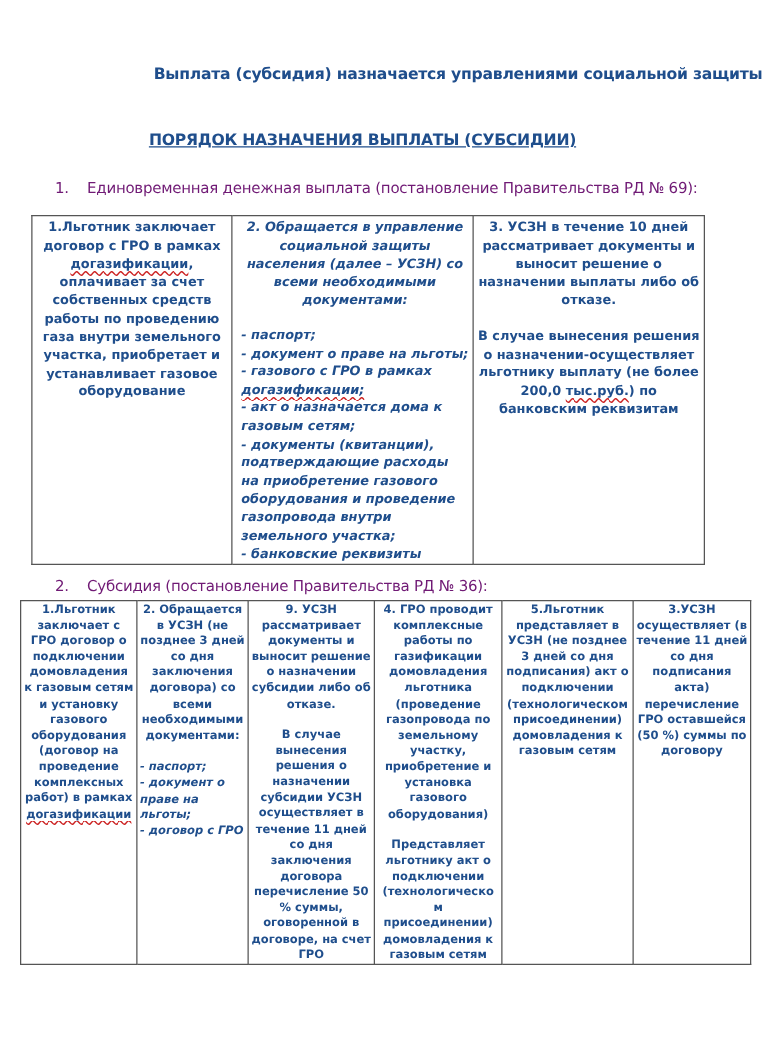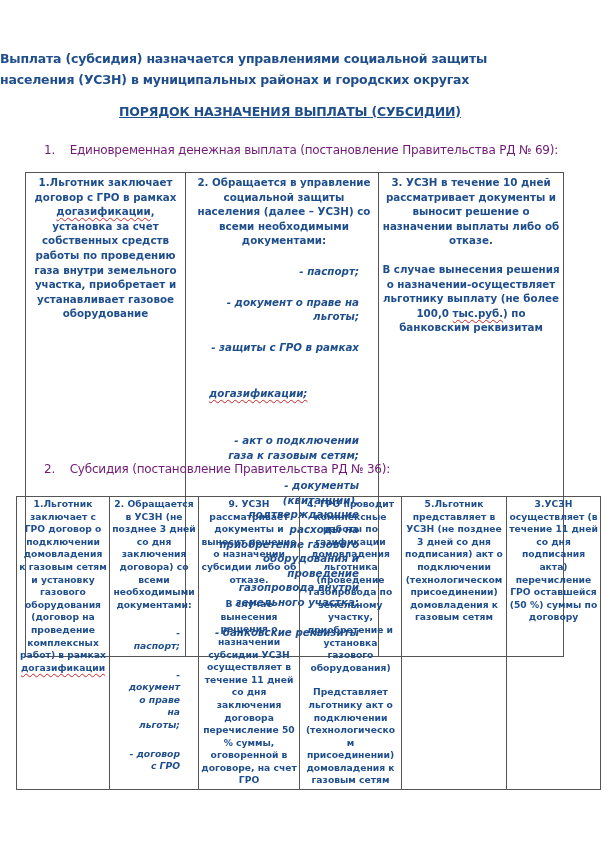--- a/index.html
+++ b/index.html
@@ -3,21 +3,21 @@
   <meta charset="utf-8">
   <style>
     html, body { margin: 0; padding: 0; background: #ffffff; }
     body {
       width: 610px; height: 842px; position: relative; overflow: hidden;
       font-family: "DejaVu Sans", "Liberation Sans", sans-serif;
       color: #1f4e8c;
     }
     .title {
       position: absolute; left: 0; width: 610px; top: 48px;
-      text-align: left; font-weight: bold; font-size: 12.5px; line-height: 21px;
+      text-align: right; font-weight: bold; font-size: 12.5px; line-height: 21px;
       color: #1f4e8c; letter-spacing: -0.2px;
     }
     .subtitle {
       position: absolute; left: 0; width: 580px; top: 104px;
       text-align: center; font-weight: bold; font-size: 12.5px;
       text-decoration: underline; color: #1f4e8c; letter-spacing: -0.2px;
     }
     .section-head {
       position: absolute; font-weight: normal; font-size: 12px; color: #701a75; letter-spacing: -0.2px;
     }
@@ -26,72 +26,71 @@
     #sec2 { left: 44px; top: 462px; }
 
     table { border-collapse: collapse; position: absolute; table-layout: fixed; }
     td {
       border: 1.5px solid #555555; vertical-align: top; padding: 2px 3px 0 3px;
       font-weight: bold; color: #1f4e8c; text-align: center;
     }
     #t1 { left: 25px; top: 172px; width: 538px; height: 275px; }
     #t1 td { font-size: 10.3px; line-height: 14.6px; }
     #t1 td.c2 { text-align: left; padding-left: 7px; }
-    #t1 td.c2 .head { text-align: center; }
-    #t2 { left: 16px; top: 496px; width: 584px; height: 264px; }
+    #t1 td.c2 .head { text-align: center; font-style: italic; }
+    #t2 { left: 16px; top: 480px; width: 584px; height: 264px; }
     #t2 td { font-size: 9.2px; line-height: 12.6px; padding: 1px 2px 0 2px; }
     #t2 td.c2 .list { text-align: left; }
     .list { font-style: italic; text-align: left; margin-top: 13px; }
-    .list div { margin: 16px; text-align: right; }
+    .list div { margin: 0; }
     .gap { height: 14px; }
     #t2 .gap { height: 12px; }
     .spell { text-decoration: underline wavy #cc2222; text-decoration-thickness: 1px; text-underline-offset: 2px; }
   </style>
 </head>
 <body>
 
 <div class="title">
   <div>Выплата (субсидия) назначается управлениями социальной защиты</div>
-  <div>населения (УСЗН) в муниципальных районах и городских округах</div>
 </div>
 
 <div class="subtitle">ПОРЯДОК НАЗНАЧЕНИЯ ВЫПЛАТЫ (СУБСИДИИ)</div>
 
 <div class="section-head" id="sec1">
   <span class="num">1.</span>
   <span>Единовременная денежная выплата (постановление Правительства РД № 69):</span>
 </div>
 
 <table id="t1">
   <colgroup>
       <col style="width:160px">
       <col style="width:193px">
       <col style="width:185px">
     </colgroup>
   <tbody>
       <tr>
     <td class="c1">
-      <span>1.Льготник заключает договор с ГРО в рамках </span><span class="spell">догазификации</span><span>, установка за счет собственных средств работы по проведению газа внутри земельного участка, приобретает и устанавливает газовое оборудование</span>
+      <span>1.Льготник заключает договор с ГРО в рамках </span><span class="spell">догазификации</span><span>, оплачивает за счет собственных средств работы по проведению газа внутри земельного участка, приобретает и устанавливает газовое оборудование</span>
     </td>
     <td class="c2">
       <div class="head">2. Обращается в управление социальной защиты населения (далее – УСЗН) со всеми необходимыми документами:</div>
       <div class="list">
         <div>- паспорт;</div>
         <div>- документ о праве на льготы;</div>
-        <div>- защиты с ГРО в рамках</div>
+        <div>- газового с ГРО в рамках</div>
         <div class="spell" style="display:inline-block">догазификации;</div>
-        <div>- акт о подключении газа к газовым сетям;</div>
+        <div>- акт о назначается дома к газовым сетям;</div>
         <div>- документы (квитанции), подтверждающие расходы на приобретение газового оборудования и проведение газопровода внутри земельного участка;</div>
         <div>- банковские реквизиты</div>
       </div>
     </td>
     <td class="c3">
       <div>3. УСЗН в течение 10 дней рассматривает документы и выносит решение о назначении выплаты либо об отказе.</div>
       <div class="gap"></div>
-      <div><span>В случае вынесения решения о назначении-осуществляет льготнику выплату (не более 100,0 </span><span class="spell">тыс.руб.</span><span>) по банковским реквизитам</span></div>
+      <div><span>В случае вынесения решения о назначении-осуществляет льготнику выплату (не более 200,0 </span><span class="spell">тыс.руб.</span><span>) по банковским реквизитам</span></div>
     </td>
   </tr>
 </tbody>
   </table>
 
 <div class="section-head" id="sec2">
   <span class="num">2.</span>
   <span>Субсидия (постановление Правительства РД № 36):</span>
 </div>
 

